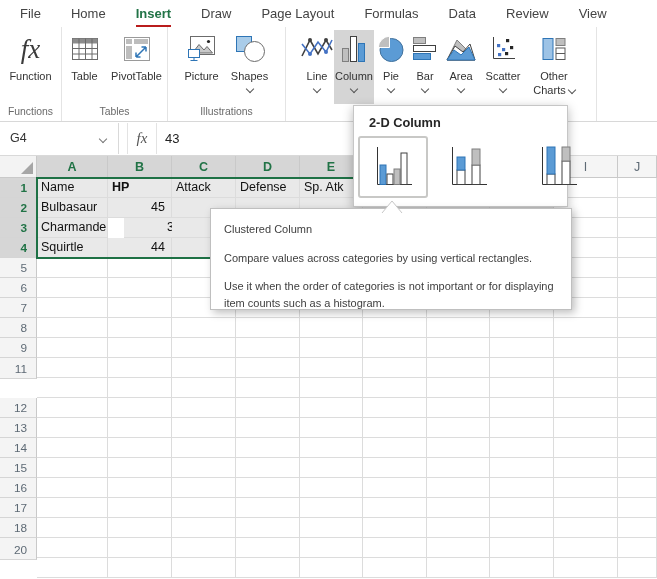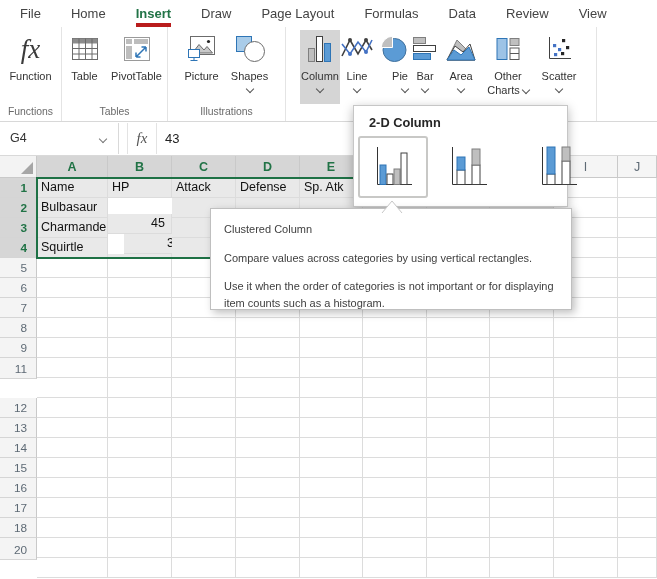--- a/index.html
+++ b/index.html
@@ -3,21 +3,21 @@
 <meta charset="utf-8">
 <style>
   html,body{margin:0;padding:0;background:#fff;}
   #app{position:relative;width:657px;height:579px;background:#fff;overflow:hidden;
        font-family:"Liberation Sans",sans-serif;-webkit-font-smoothing:antialiased;}
 
   
   .tabbar{position:absolute;top:0;left:0;width:657px;height:27px;display:flex;gap:30px;
           padding-left:20px;align-items:stretch;background:#fff;box-sizing:border-box;}
   .tab{font-size:13px;color:#444;line-height:27px;height:27px;box-sizing:border-box;cursor:default;white-space:nowrap;}
-  .tab.active{color:#217346;font-weight:600;border-bottom:4px solid #b91c1c;}
+  .tab.active{color:#217346;font-weight:600;border-bottom:2px solid #b91c1c;}
 
   
   .ribbon{position:absolute;top:27px;left:0;width:657px;height:95px;background:#fff;
           border-bottom:1px solid #D8D8D8;box-sizing:border-box;display:flex;}
   .group{position:relative;height:100%;border-right:1px solid #E4E4E4;box-sizing:border-box;}
   .grow{display:flex;justify-content:center;padding-top:3px;height:74px;}
   .rbtn{display:flex;flex-direction:column;align-items:center;height:74px;box-sizing:border-box;padding-top:1px;}
   .rbtn.active{background:#D5D5D5;}
   .ric{height:36px;display:flex;align-items:center;justify-content:center;}
   .fxg{font-family:"Liberation Serif",serif;font-style:italic;font-size:27px;color:#3b3b3b;line-height:30px;}
@@ -52,21 +52,21 @@
            box-sizing:border-box;z-index:2;background:#F5F5F5;color:#5E6A75;}
   .colhead.selh{background:#D6D6D6;color:#217346;font-weight:700;}
   .rowhead{position:absolute;left:0;width:37px;height:20px;line-height:20px;text-align:right;
            padding-right:9px;font-size:11.8px;border-right:1px solid #C9C9C9;border-bottom:1px solid #D5D5D5;
            box-sizing:border-box;z-index:2;background:#F4F4F4;color:#5E6A75;}
   .rowhead.selh{background:#D6D6D6;color:#217346;font-weight:700;}
   .cell{position:absolute;background:#fff;border-right:1px solid #DCDCDC;border-bottom:1px solid #DCDCDC;
         box-sizing:border-box;font-size:12.5px;color:#111;line-height:19px;overflow:hidden;white-space:nowrap;z-index:1;}
   .cell.sf{background:#E9E9E9;}
   .cell.tl{padding-left:4px;text-align:left;}
-  .cell.tr{padding-right:6px;text-align:right;margin-top:16px;}
+  .cell.tr{padding-right:6px;text-align:right;}
   .selborder{position:absolute;left:36px;top:177px;width:532px;height:82px;border:2px solid #1E7145;
              border-right:none;box-sizing:border-box;z-index:5;pointer-events:none;}
 
   
   .panel{position:absolute;left:353px;top:105px;width:215px;height:102px;background:#fff;
          border:1px solid #C6C6C6;box-shadow:0 3px 10px rgba(0,0,0,0.28);box-sizing:border-box;z-index:40;}
   .ptitle{margin:9px 0 0 15px;font-size:12.8px;color:#262626;font-weight:600;}
   .picons{position:absolute;top:30px;left:3px;display:flex;align-items:flex-start;}
   .pslot{padding:5px 10px 0 10px;}
   .pslot.selopt{border:2px solid #C8C8C6;border-radius:3px;padding:3px 11px;background:#fff;margin-left:1px;}
@@ -163,50 +163,50 @@
             <div class="lblwrap"><span class="rlb">Shapes</span></div>
             <div class="chevrow">
               <span class="chev"></span>
             </div>
           </div>
         </div>
         <div class="glabel">Illustrations</div>
       </div>
       <div class="group" style="width: 311px;">
         <div class="grow">
-          <div class="rbtn active" style="width: 40px;">
-            <div class="ric">
-              <svg width="28" height="30" viewBox="0 0 28 30">
-                <rect x="2.5" y="14.5" width="6" height="13" fill="#BFBFBF" stroke="#7f7f7f"></rect>
-                <rect x="10.5" y="2.5" width="6" height="25" fill="#fff" stroke="#404040"></rect>
-                <rect x="18.5" y="9.5" width="6" height="18" fill="#5B9BD5" stroke="#2E75B6"></rect>
-              </svg>
-            </div>
-            <div class="lblwrap"><span class="rlb">Column</span></div>
-            <div class="chevrow">
-              <span class="chev"></span>
-            </div>
-          </div>
           <div class="rbtn" style="width: 34px;">
             <div class="ric">
               <svg width="34" height="28" viewBox="0 0 34 28">
                 <path d="M2 21 L10 5 L18 19 L26 5 L32 15" fill="none" stroke="#404040" stroke-width="1.6"></path>
                 <path d="M2 9 L10 19 L18 7 L26 17 L32 5" fill="none" stroke="#4472C4" stroke-width="1.6"></path>
                 <circle cx="10" cy="19" r="2" fill="#4472C4"></circle>
                 <circle cx="26" cy="17" r="2" fill="#4472C4"></circle>
                 <circle cx="10" cy="5" r="2" fill="#404040"></circle>
                 <circle cx="26" cy="5" r="2" fill="#404040"></circle>
               </svg>
             </div>
             <div class="lblwrap"><span class="rlb">Line</span></div>
             <div class="chevrow">
               <span class="chev"></span>
             </div>
           </div>
-          <div class="rbtn" style="width: 34px; align-items: flex-end;">
+          <div class="rbtn active" style="width: 40px;">
+            <div class="ric">
+              <svg width="28" height="30" viewBox="0 0 28 30">
+                <rect x="2.5" y="14.5" width="6" height="13" fill="#BFBFBF" stroke="#7f7f7f"></rect>
+                <rect x="10.5" y="2.5" width="6" height="25" fill="#fff" stroke="#404040"></rect>
+                <rect x="18.5" y="9.5" width="6" height="18" fill="#5B9BD5" stroke="#2E75B6"></rect>
+              </svg>
+            </div>
+            <div class="lblwrap"><span class="rlb">Column</span></div>
+            <div class="chevrow">
+              <span class="chev"></span>
+            </div>
+          </div>
+          <div class="rbtn" style="width: 34px;">
             <div class="ric">
               <svg width="28" height="28" viewBox="0 0 28 28">
                 <circle cx="14.5" cy="15" r="11.5" fill="#5B9BD5" stroke="#41719C"></circle>
                 <path d="M12.5 12.5 L12.5 1.2 A11.8 11.8 0 0 0 1.2 12.5 Z" fill="#BFBFBF" stroke="#fff"></path>
               </svg>
             </div>
             <div class="lblwrap"><span class="rlb">Pie</span></div>
             <div class="chevrow">
               <span class="chev"></span>
             </div>
@@ -229,48 +229,48 @@
               <svg width="32" height="27" viewBox="0 0 32 27">
                 <path d="M2 24 L12 4 L21 13 L30 24 Z" fill="#BFBFBF" stroke="#7f7f7f"></path>
                 <path d="M2 24 L10 10 L18 16 L25 8 L30 24 Z" fill="#fff" stroke="#404040"></path>
                 <path d="M2 24 L9 14 L16 19 L24 11 L30 24 Z" fill="#5B9BD5" stroke="#2E75B6"></path>
               </svg>
             </div>
             <div class="lblwrap"><span class="rlb">Area</span></div>
             <div class="chevrow">
               <span class="chev"></span>
             </div>
-          </div>
-          <div class="rbtn" style="width: 56px;">
-            <div class="ric">
-              <svg width="28" height="28" viewBox="0 0 28 28">
-                <rect x="3" y="3.5" width="10" height="21" fill="#9DC3E6" stroke="#2E75B6"></rect>
-                <rect x="16" y="3.5" width="9" height="7" fill="#BFBFBF" stroke="#7f7f7f"></rect>
-                <rect x="16" y="13" width="9" height="11.5" fill="#fff" stroke="#595959"></rect>
-                <path d="M16 18.5 H25" stroke="#595959"></path>
-              </svg>
-            </div>
-            <div class="lblwrap"><span class="rlb">Other Charts</span><span class="chev inl"></span></div>
           </div>
           <div class="rbtn" style="width: 46px;">
             <div class="ric">
               <svg width="28" height="28" viewBox="0 0 28 28">
                 <path d="M4.5 2 V23.5 H26" fill="none" stroke="#404040"></path>
                 <rect x="8" y="9" width="3.2" height="3.2" fill="#4472C4"></rect>
                 <rect x="13" y="13" width="3.2" height="3.2" fill="#4472C4"></rect>
                 <rect x="9" y="18" width="3.2" height="3.2" fill="#4472C4"></rect>
                 <rect x="17" y="4" width="3.2" height="3.2" fill="#262626"></rect>
                 <rect x="21" y="11" width="3.2" height="3.2" fill="#262626"></rect>
                 <rect x="16" y="17" width="3.2" height="3.2" fill="#262626"></rect>
               </svg>
             </div>
             <div class="lblwrap"><span class="rlb">Scatter</span></div>
             <div class="chevrow">
               <span class="chev"></span>
             </div>
+          </div>
+          <div class="rbtn" style="width: 56px;">
+            <div class="ric">
+              <svg width="28" height="28" viewBox="0 0 28 28">
+                <rect x="3" y="3.5" width="10" height="21" fill="#9DC3E6" stroke="#2E75B6"></rect>
+                <rect x="16" y="3.5" width="9" height="7" fill="#BFBFBF" stroke="#7f7f7f"></rect>
+                <rect x="16" y="13" width="9" height="11.5" fill="#fff" stroke="#595959"></rect>
+                <path d="M16 18.5 H25" stroke="#595959"></path>
+              </svg>
+            </div>
+            <div class="lblwrap"><span class="rlb">Other Charts</span><span class="chev inl"></span></div>
           </div>
         </div>
       </div>
     </div>
 
   <div class="fbar">
     <div class="namebox">
       <span>G4</span>
       <span class="nbchev"></span>
     </div>
@@ -307,21 +307,21 @@
       <div class="rowhead" style="top: 398px;">12</div>
       <div class="rowhead" style="top: 418px;">13</div>
       <div class="rowhead" style="top: 438px;">14</div>
       <div class="rowhead" style="top: 458px;">15</div>
       <div class="rowhead" style="top: 478px;">16</div>
       <div class="rowhead" style="top: 498px;">17</div>
       <div class="rowhead" style="top: 518px;">18</div>
       <div class="rowhead" style="top: 538px;">19</div>
       <div class="rowhead" style="top: 540px;">20</div>
       <div class="cell sf tl" style="left: 37px; top: 178px; width: 71px; height: 20px;">Name</div>
-      <div class="cell sf tl" style="left: 108px; top: 178px; width: 64px; height: 20px;">HP</div>
+      <div class="cell sf tl" style="left: 108px; top: 178px; width: 64px; height: 20px; font-weight: bold;">HP</div>
       <div class="cell sf tl" style="left: 172px; top: 178px; width: 64px; height: 20px;">Attack</div>
       <div class="cell sf tl" style="left: 236px; top: 178px; width: 64px; height: 20px;">Defense</div>
       <div class="cell sf tl" style="left: 300px; top: 178px; width: 63px; height: 20px;">Sp. Atk</div>
       <div class="cell sf" style="left: 363px; top: 178px; width: 64px; height: 20px;"></div>
       <div class="cell sf" style="left: 427px; top: 178px; width: 63px; height: 20px;"></div>
       <div class="cell sf" style="left: 490px; top: 178px; width: 64px; height: 20px;"></div>
       <div class="cell" style="left: 554px; top: 178px; width: 64px; height: 20px;"></div>
       <div class="cell" style="left: 618px; top: 178px; width: 39px; height: 20px;"></div>
       <div class="cell sf tl" style="left: 37px; top: 198px; width: 71px; height: 20px;">Bulbasaur</div>
       <div class="cell sf tr" style="left: 108px; top: 198px; width: 64px; height: 20px;">45</div>

